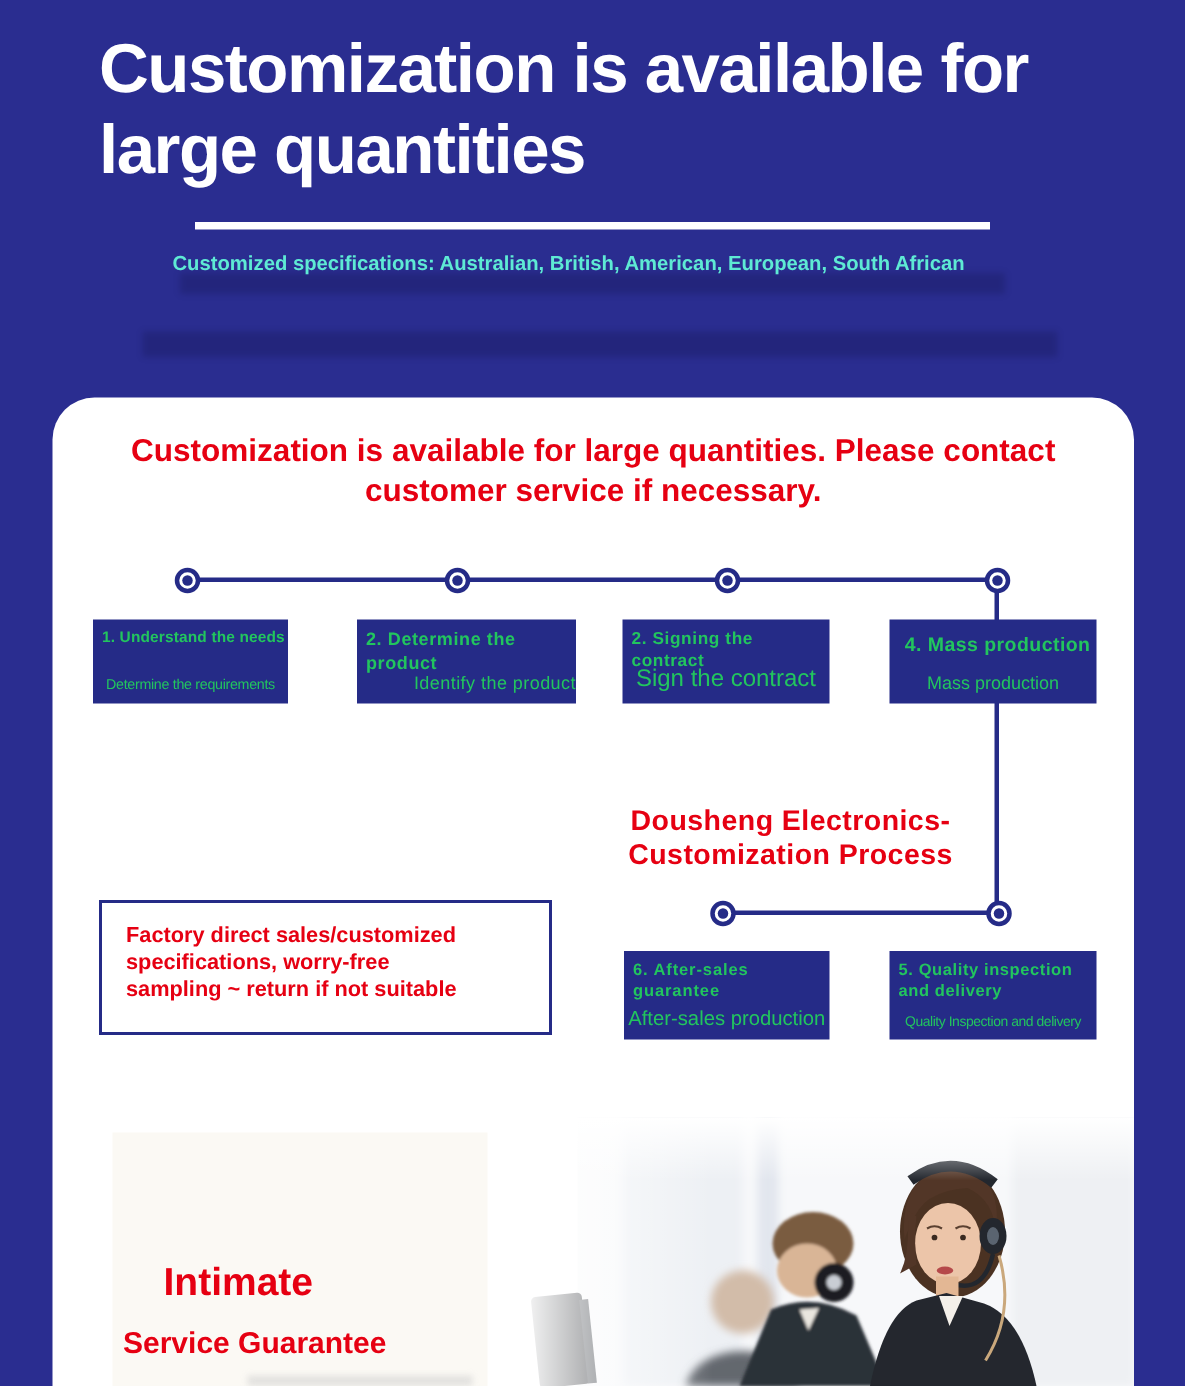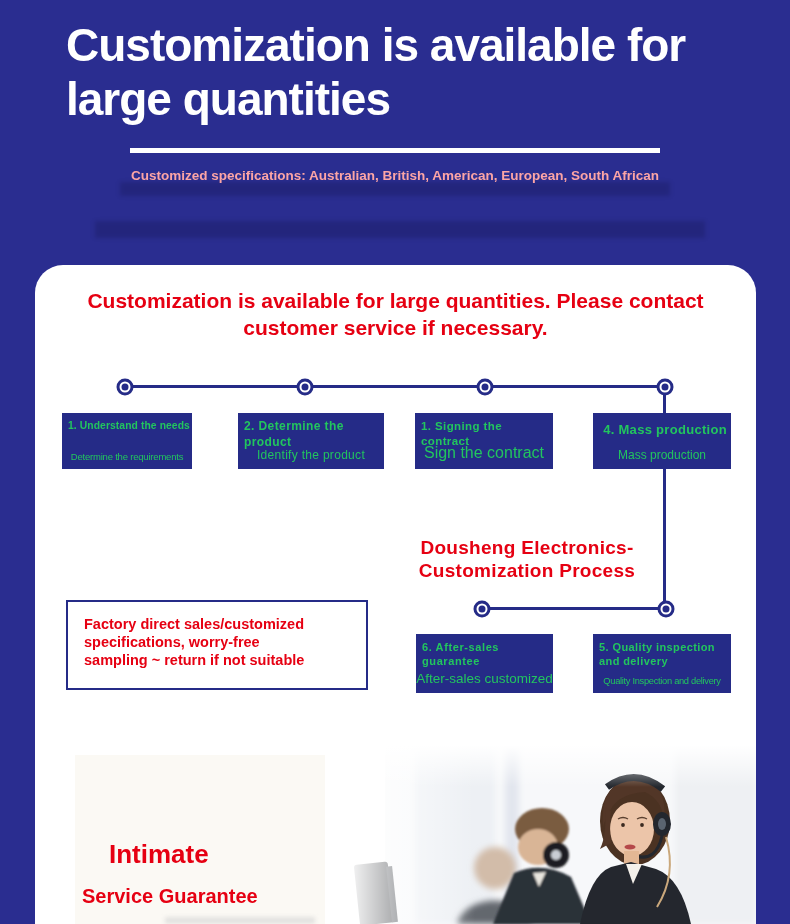--- a/index.html
+++ b/index.html
@@ -12,21 +12,21 @@
   body{width:790px;height:924px;font-family:"Liberation Sans",sans-serif;}
   .page{position:relative;width:790px;height:924px;background:var(--background_blue,#2a2d90);overflow:hidden;}
 
   
   .main-title{position:absolute;left:66px;top:18px;width:680px;color:#fff;
     font-size:46px;font-weight:bold;line-height:54px;letter-spacing:-1px;}
   .divider{position:absolute;left:130px;top:148px;width:530px;height:5px;background:#fff;}
   .ghost{position:absolute;background:rgba(0,0,25,.16);filter:blur(2px);}
   .ghost.g1{left:120px;top:182px;width:550px;height:14px;}
   .ghost.g2{left:95px;top:221px;width:610px;height:17px;}
-  .subs{position:absolute;left:0;top:167px;width:790px;color:#fca5a5;text-align:center;
+  .subs{position:absolute;left:0;top:167px;width:790px;color:#5eead4;text-align:left;
     font-weight:bold;font-size:13.5px;line-height:17px;}
   .subs p{margin:0 auto 1px auto;}
   .sub1{max-width:560px;}
   .sub2{max-width:655px;}
 
   
   .card{position:absolute;left:35px;top:265px;width:721px;height:659px;
     background:var(--card_white,#fff);border-radius:28px 28px 0 0;}
   .card-heading{position:absolute;left:0;top:22px;width:721px;text-align:center;
     color:var(--accent_red,#e60012);font-weight:bold;font-size:21px;line-height:27px;}
@@ -49,21 +49,21 @@
   .step-sub{position:absolute;bottom:7px;left:0;right:0;text-align:center;white-space:nowrap;}
   .s1{left:27px;top:148px;width:130px;height:56px;}
   .s2{left:203px;top:148px;width:146px;height:56px;}
   .s3{left:380px;top:148px;width:138px;height:56px;}
   .s4{left:558px;top:148px;width:138px;height:56px;}
   .s6{left:381px;top:369px;width:137px;height:59px;}
   .s5{left:558px;top:369px;width:138px;height:59px;}
   .s1 .step-title{font-size:10.3px;white-space:nowrap;letter-spacing:.1px;}
   .s1 .step-sub{font-size:9.5px;letter-spacing:-.2px;}
   .s2 .step-title{font-size:12px;}
-  .s2 .step-sub{font-size:12px;letter-spacing:.3px;}
+  .s2 .step-sub{font-size:12px;letter-spacing:.3px;text-align:right;}
   .s3 .step-title{font-size:11.5px;padding-right:30px;}
   .s3 .step-sub{font-size:16px;}
   .s4 .step-title{font-size:13px;white-space:nowrap;letter-spacing:.3px;top:9px;text-align:right;}
   .s4 .step-sub{font-size:12px;}
   .s5 .step-title{font-size:11px;}
   .s5 .step-sub{font-size:9.3px;letter-spacing:-.3px;}
   .s6 .step-title{font-size:11px;padding-right:34px;letter-spacing:.6px;}
   .s6 .step-sub{font-size:13.5px;}
 
   .process-title{position:absolute;left:277px;top:271px;width:430px;text-align:center;
@@ -133,36 +133,36 @@
 
     <div class="step-box s1">
       <div class="step-title">1. Understand the needs</div>
       <div class="step-sub">Determine the requirements</div>
     </div>
     <div class="step-box s2">
       <div class="step-title">2. Determine the product</div>
       <div class="step-sub">Identify the product</div>
     </div>
     <div class="step-box s3">
-      <div class="step-title">1. Signing the contract</div>
+      <div class="step-title">2. Signing the contract</div>
       <div class="step-sub">Sign the contract</div>
     </div>
     <div class="step-box s4">
       <div class="step-title">4. Mass production</div>
       <div class="step-sub">Mass production</div>
     </div>
 
     <div class="process-title">
       <span>Dousheng Electronics-</span>
       <span>Customization Process</span>
     </div>
 
     <div class="step-box s6">
       <div class="step-title">6. After-sales guarantee</div>
-      <div class="step-sub">After-sales customized</div>
+      <div class="step-sub">After-sales production</div>
     </div>
     <div class="step-box s5">
       <div class="step-title">5. Quality inspection and delivery</div>
       <div class="step-sub">Quality Inspection and delivery</div>
     </div>
 
     <div class="promo-box">
       <span class="promo-text">Factory direct sales/customized specifications, worry-free sampling ~ return if not suitable</span>
     </div>
 

